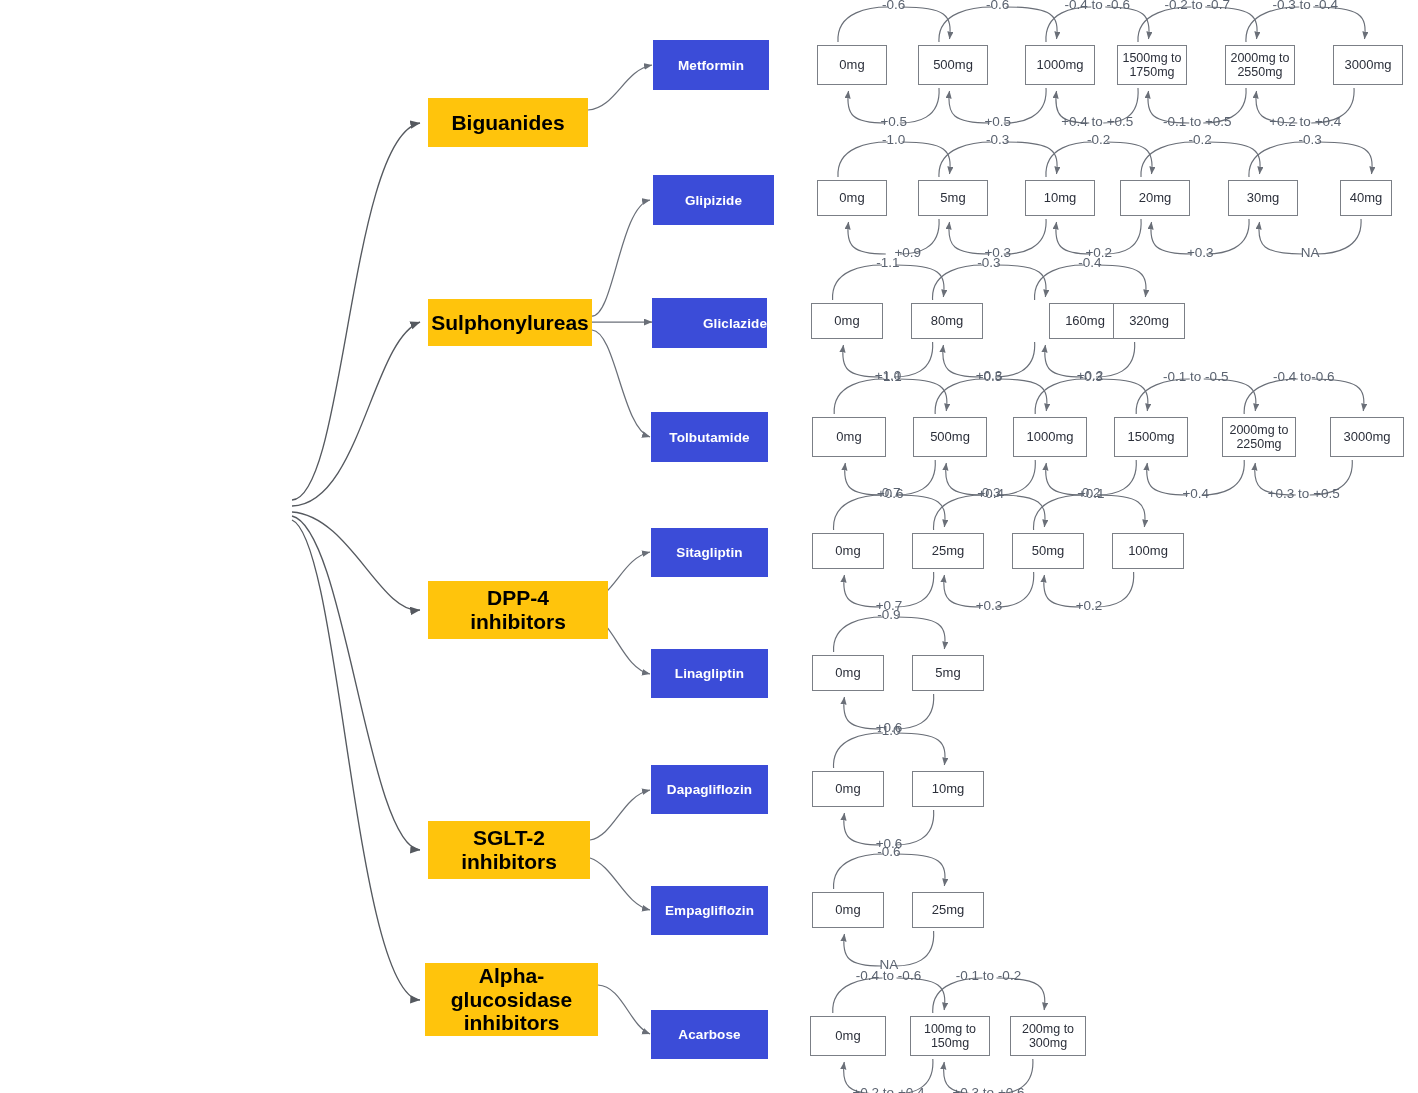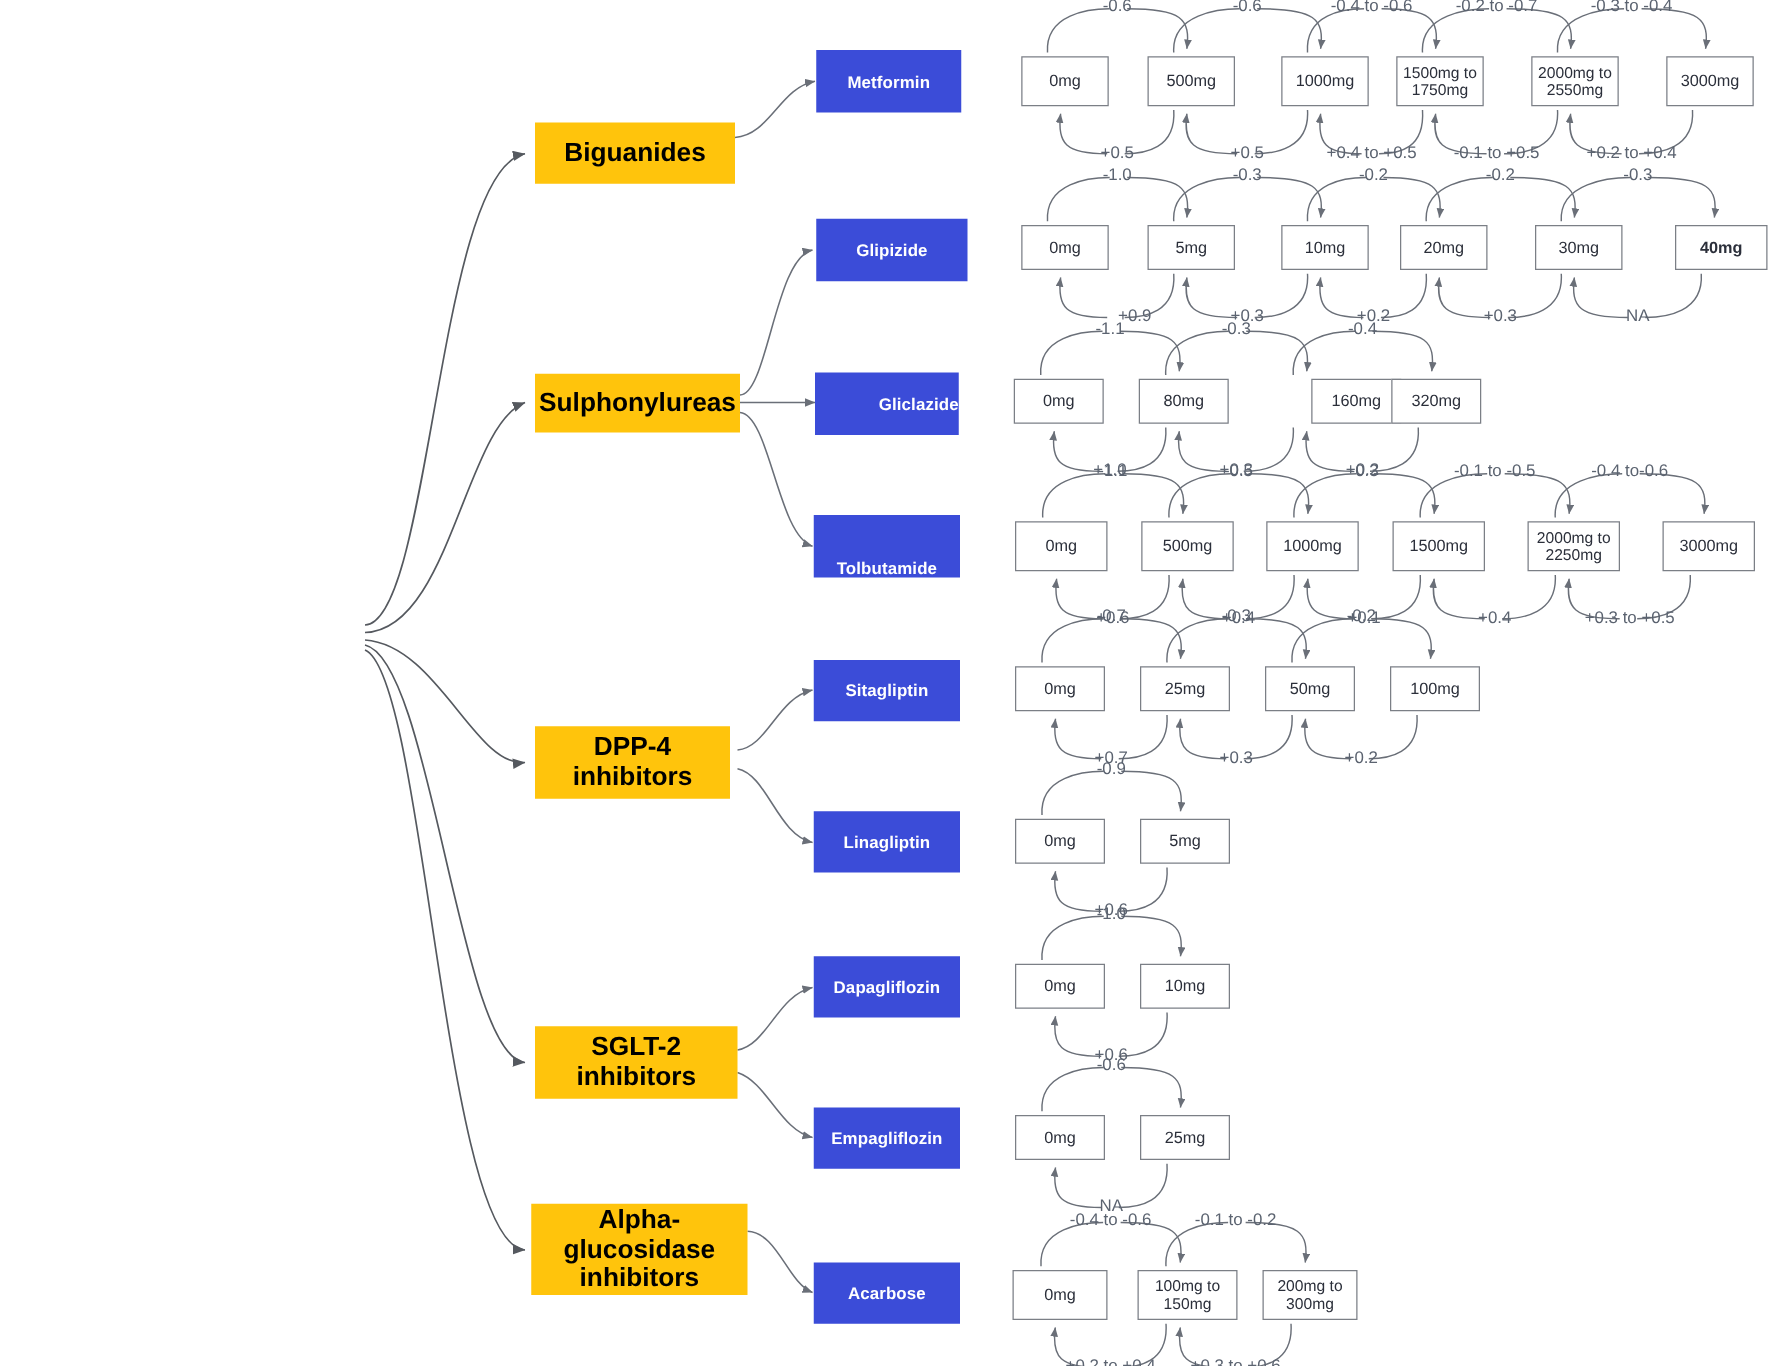--- a/index.html
+++ b/index.html
@@ -175,41 +175,41 @@
   </svg>
 
 
   <div id="cat-layer">
       <div class="cat-node" style="left: 428px; top: 98px; width: 160px; height: 49px;">
         <span>Biguanides</span>
       </div>
       <div class="cat-node" style="left: 428px; top: 299px; width: 164px; height: 47px;">
         <span>Sulphonylureas</span>
       </div>
-      <div class="cat-node" style="left: 428px; top: 581px; width: 156px; height: 58px;">
+      <div class="cat-node" style="left: 428px; top: 581px; width: 180px; height: 58px;">
         <span>DPP-4<br>inhibitors</span>
       </div>
       <div class="cat-node" style="left: 428px; top: 821px; width: 162px; height: 58px;">
         <span>SGLT-2<br>inhibitors</span>
       </div>
       <div class="cat-node" style="left: 425px; top: 963px; width: 173px; height: 73px;">
         <span>Alpha-<br>glucosidase<br>inhibitors</span>
       </div>
     </div>
   <div id="drug-layer">
       <div class="drug-node" style="left: 653px; top: 40px; width: 116px; height: 50px;">
         <span>Metformin</span>
       </div>
       <div class="drug-node" style="left: 653px; top: 175px; width: 121px; height: 50px;">
         <span>Glipizide</span>
       </div>
       <div class="drug-node" style="left: 652px; top: 298px; width: 115px; height: 50px; justify-content: flex-end;">
         <span>Gliclazide</span>
       </div>
-      <div class="drug-node" style="left: 651px; top: 412px; width: 117px; height: 50px; align-items: flex-end;">
+      <div class="drug-node" style="left: 651px; top: 412px; width: 117px; height: 50px;">
         <span>Tolbutamide</span>
       </div>
       <div class="drug-node" style="left: 651px; top: 528px; width: 117px; height: 49px;">
         <span>Sitagliptin</span>
       </div>
       <div class="drug-node" style="left: 651px; top: 649px; width: 117px; height: 49px;">
         <span>Linagliptin</span>
       </div>
       <div class="drug-node" style="left: 651px; top: 765px; width: 117px; height: 49px;">
         <span>Dapagliflozin</span>
@@ -236,21 +236,21 @@
       <div class="edge-label" style="left: 893.75px; top: 114px;">+0.5</div>
       <div class="edge-label" style="left: 997.75px; top: 114px;">+0.5</div>
       <div class="edge-label" style="left: 1097.25px; top: 114px;">+0.4 to +0.5</div>
       <div class="edge-label" style="left: 1197.25px; top: 114px;">-0.1 to +0.5</div>
       <div class="edge-label" style="left: 1305.25px; top: 114px;">+0.2 to +0.4</div>
       <div class="dose-box" style="left: 817px; top: 180px; width: 70px; height: 36px;">0mg</div>
       <div class="dose-box" style="left: 918px; top: 180px; width: 70px; height: 36px;">5mg</div>
       <div class="dose-box" style="left: 1025px; top: 180px; width: 70px; height: 36px;">10mg</div>
       <div class="dose-box" style="left: 1120px; top: 180px; width: 70px; height: 36px;">20mg</div>
       <div class="dose-box" style="left: 1228px; top: 180px; width: 70px; height: 36px;">30mg</div>
-      <div class="dose-box" style="left: 1340px; top: 180px; width: 74px; height: 36px; font-weight: bold;">40mg</div>
+      <div class="dose-box" style="left: 1340px; top: 180px; width: 52px; height: 36px;">40mg</div>
       <div class="edge-label" style="left: 893.75px; top: 132px;">-1.0</div>
       <div class="edge-label" style="left: 997.75px; top: 132px;">-0.3</div>
       <div class="edge-label" style="left: 1098.75px; top: 132px;">-0.2</div>
       <div class="edge-label" style="left: 1200.25px; top: 132px;">-0.2</div>
       <div class="edge-label" style="left: 1310.25px; top: 132px;">-0.3</div>
       <div class="edge-label" style="left: 893.75px; top: 245px; margin-left: 14px;">+0.9</div>
       <div class="edge-label" style="left: 997.75px; top: 245px;">+0.3</div>
       <div class="edge-label" style="left: 1098.75px; top: 245px;">+0.2</div>
       <div class="edge-label" style="left: 1200.25px; top: 245px;">+0.3</div>
       <div class="edge-label" style="left: 1310.25px; top: 245px;">NA</div>

